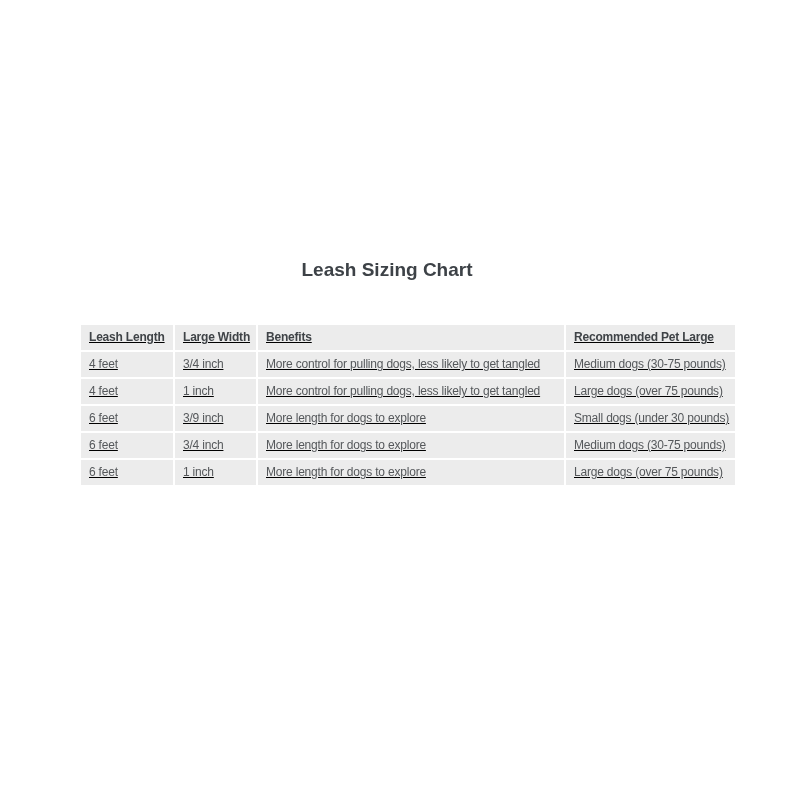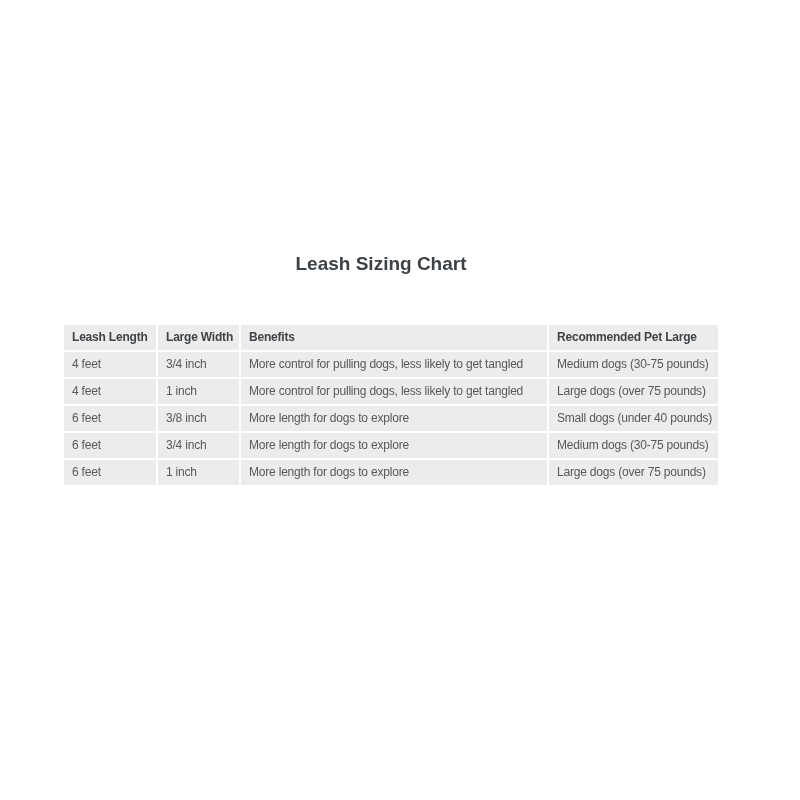--- a/index.html
+++ b/index.html
@@ -13,35 +13,36 @@
     width: 800px;
     height: 800px;
     background: var(--page-bg, #ffffff);
     overflow: hidden;
   }
   .chart-title {
     position: absolute;
     top: 243px;
     left: 0;
     width: 740px;
-    margin: 11px;
+    margin: 17px;
     text-align: center;
     font-size: 19px;
     line-height: 20px;
     font-weight: 700;
     color: var(--title-text, #3d4247);
   }
   table.sizing-table {
     position: absolute;
     top: 323px;
-    left: 62px;
+    left: 79px;
     width: 658px;
     border-collapse: separate;
     border-spacing: 2px;
     table-layout: fixed;
+    text-decoration: underline;
   }
   table.sizing-table col.c1 { width: 92px; }
   table.sizing-table col.c2 { width: 81px; }
   table.sizing-table col.c3 { width: 306px; }
   table.sizing-table col.c4 { width: 169px; }
   table.sizing-table th,
   table.sizing-table td {
     box-sizing: border-box;
     background: var(--cell-bg, #ececec);
     padding: 5px 8px;
@@ -92,23 +93,23 @@
         <td>Medium dogs (30-75 pounds)</td>
       </tr>
       <tr>
         <td>4 feet</td>
         <td>1 inch</td>
         <td>More control for pulling dogs, less likely to get tangled</td>
         <td>Large dogs (over 75 pounds)</td>
       </tr>
       <tr>
         <td>6 feet</td>
-        <td>3/8 inch</td>
+        <td>3/9 inch</td>
         <td>More length for dogs to explore</td>
-        <td>Small dogs (under 40 pounds)</td>
+        <td>Small dogs (under 30 pounds)</td>
       </tr>
       <tr>
         <td>6 feet</td>
         <td>3/4 inch</td>
         <td>More length for dogs to explore</td>
         <td>Medium dogs (30-75 pounds)</td>
       </tr>
       <tr>
         <td>6 feet</td>
         <td>1 inch</td>

